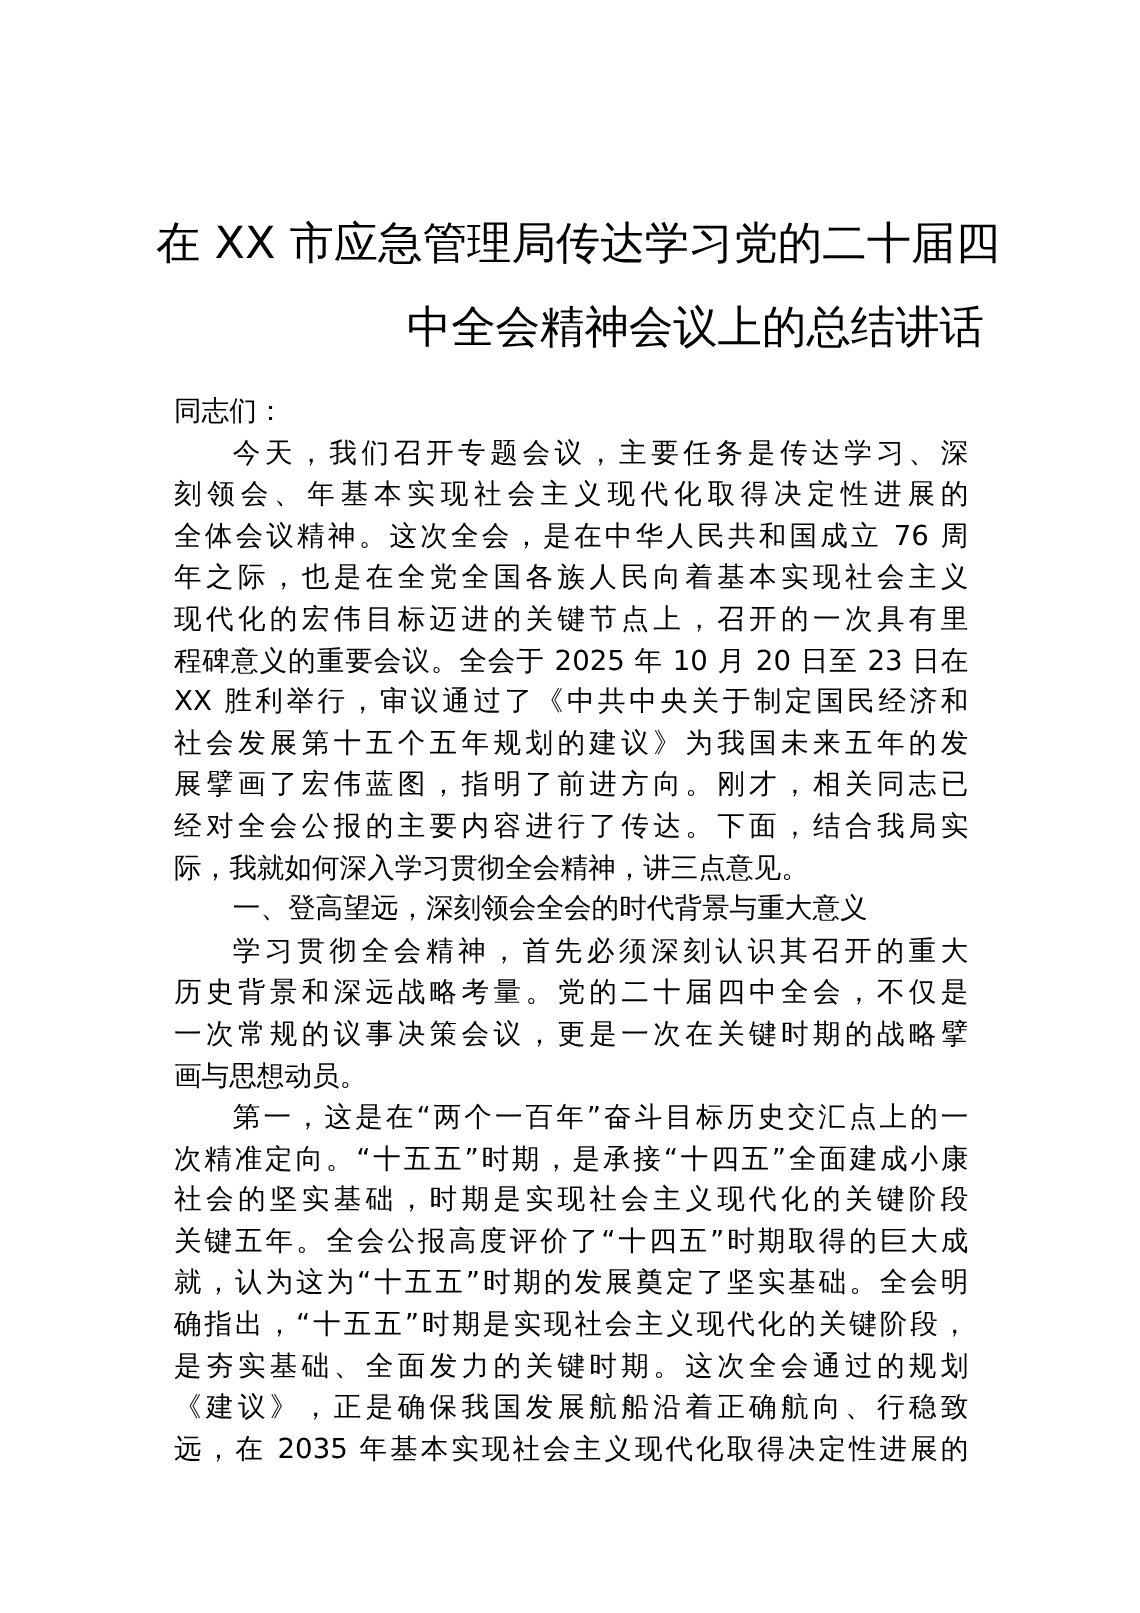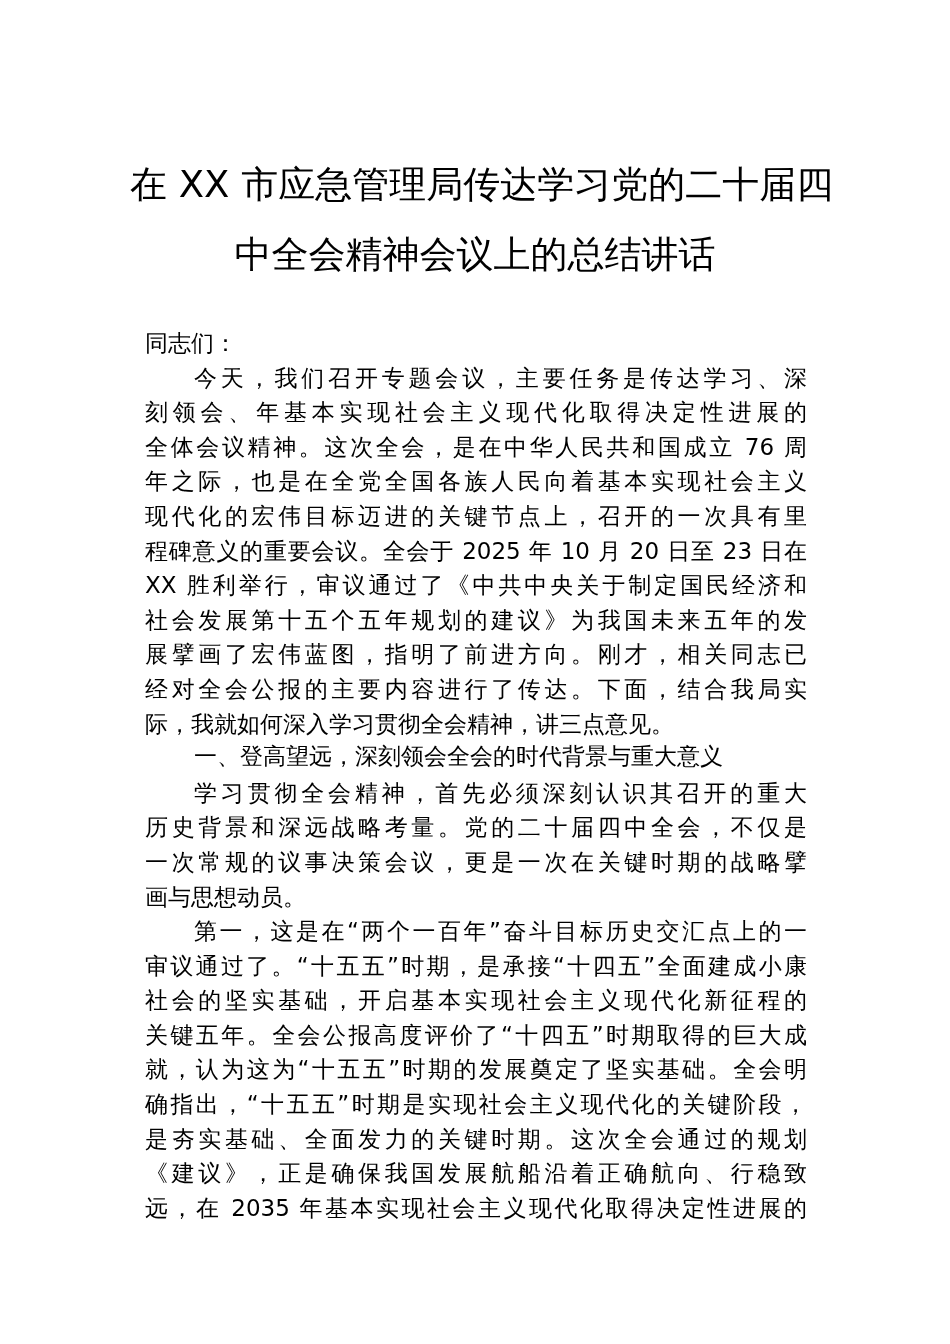--- a/index.html
+++ b/index.html
@@ -1,19 +1,19 @@
 <!DOCTYPE html>
 <html><head>
   <meta charset="utf-8">
   <style>
     html, body { margin: 0; padding: 0; background: #ffffff; }
     body { width: 950px; height: 1344px; position: relative; overflow: hidden;
            font-family: "DejaVu Sans", "Liberation Sans", sans-serif; color: #000; }
     .page { position: absolute; left: 0; top: 0; width: 950px; height: 1344px; background: #fff; }
-    .title { position: absolute; left: 130px; width: 690px; top: 150px; text-align: center;
+    .title { position: absolute; left: 130px; width: 690px; top: 168px; text-align: right;
              font-size: 37px; line-height: 70px; letter-spacing: 0px; }
     .title div { white-space: nowrap; }
     .body { position: absolute; left: 145px; top: 326px; width: 662px; font-size: 23px; line-height: 34.6px; }
     .line { white-space: nowrap; height: 34.6px; text-align: justify; text-align-last: justify; }
     .line.last { text-align-last: left; }
     .indent { padding-left: 49px; }
     .heading { font-weight: normal; font-family: Liberation Mono, monospace; }
   </style>
 </head>
 <body>
@@ -47,22 +47,22 @@
 
     <div>
       <div class="line indent">学习贯彻全会精神，首先必须深刻认识其召开的重大</div>
       <div class="line">历史背景和深远战略考量。党的二十届四中全会，不仅是</div>
       <div class="line">一次常规的议事决策会议，更是一次在关键时期的战略擘</div>
       <div class="line last">画与思想动员。</div>
     </div>
 
     <div>
       <div class="line indent">第一，这是在“两个一百年”奋斗目标历史交汇点上的一</div>
-      <div class="line">审议通过了。“十五五”时期，是承接“十四五”全面建成小康</div>
-      <div class="line">社会的坚实基础，开启基本实现社会主义现代化新征程的</div>
+      <div class="line">次精准定向。“十五五”时期，是承接“十四五”全面建成小康</div>
+      <div class="line">社会的坚实基础，时期是实现社会主义现代化的关键阶段</div>
       <div class="line">关键五年。全会公报高度评价了“十四五”时期取得的巨大成</div>
       <div class="line">就，认为这为“十五五”时期的发展奠定了坚实基础。全会明</div>
       <div class="line">确指出，“十五五”时期是实现社会主义现代化的关键阶段，</div>
       <div class="line">是夯实基础、全面发力的关键时期。这次全会通过的规划</div>
       <div class="line">《建议》，正是确保我国发展航船沿着正确航向、行稳致</div>
       <div class="line">远，在 2035 年基本实现社会主义现代化取得决定性进展的</div>
     </div>
   </div>
 </div>
 

